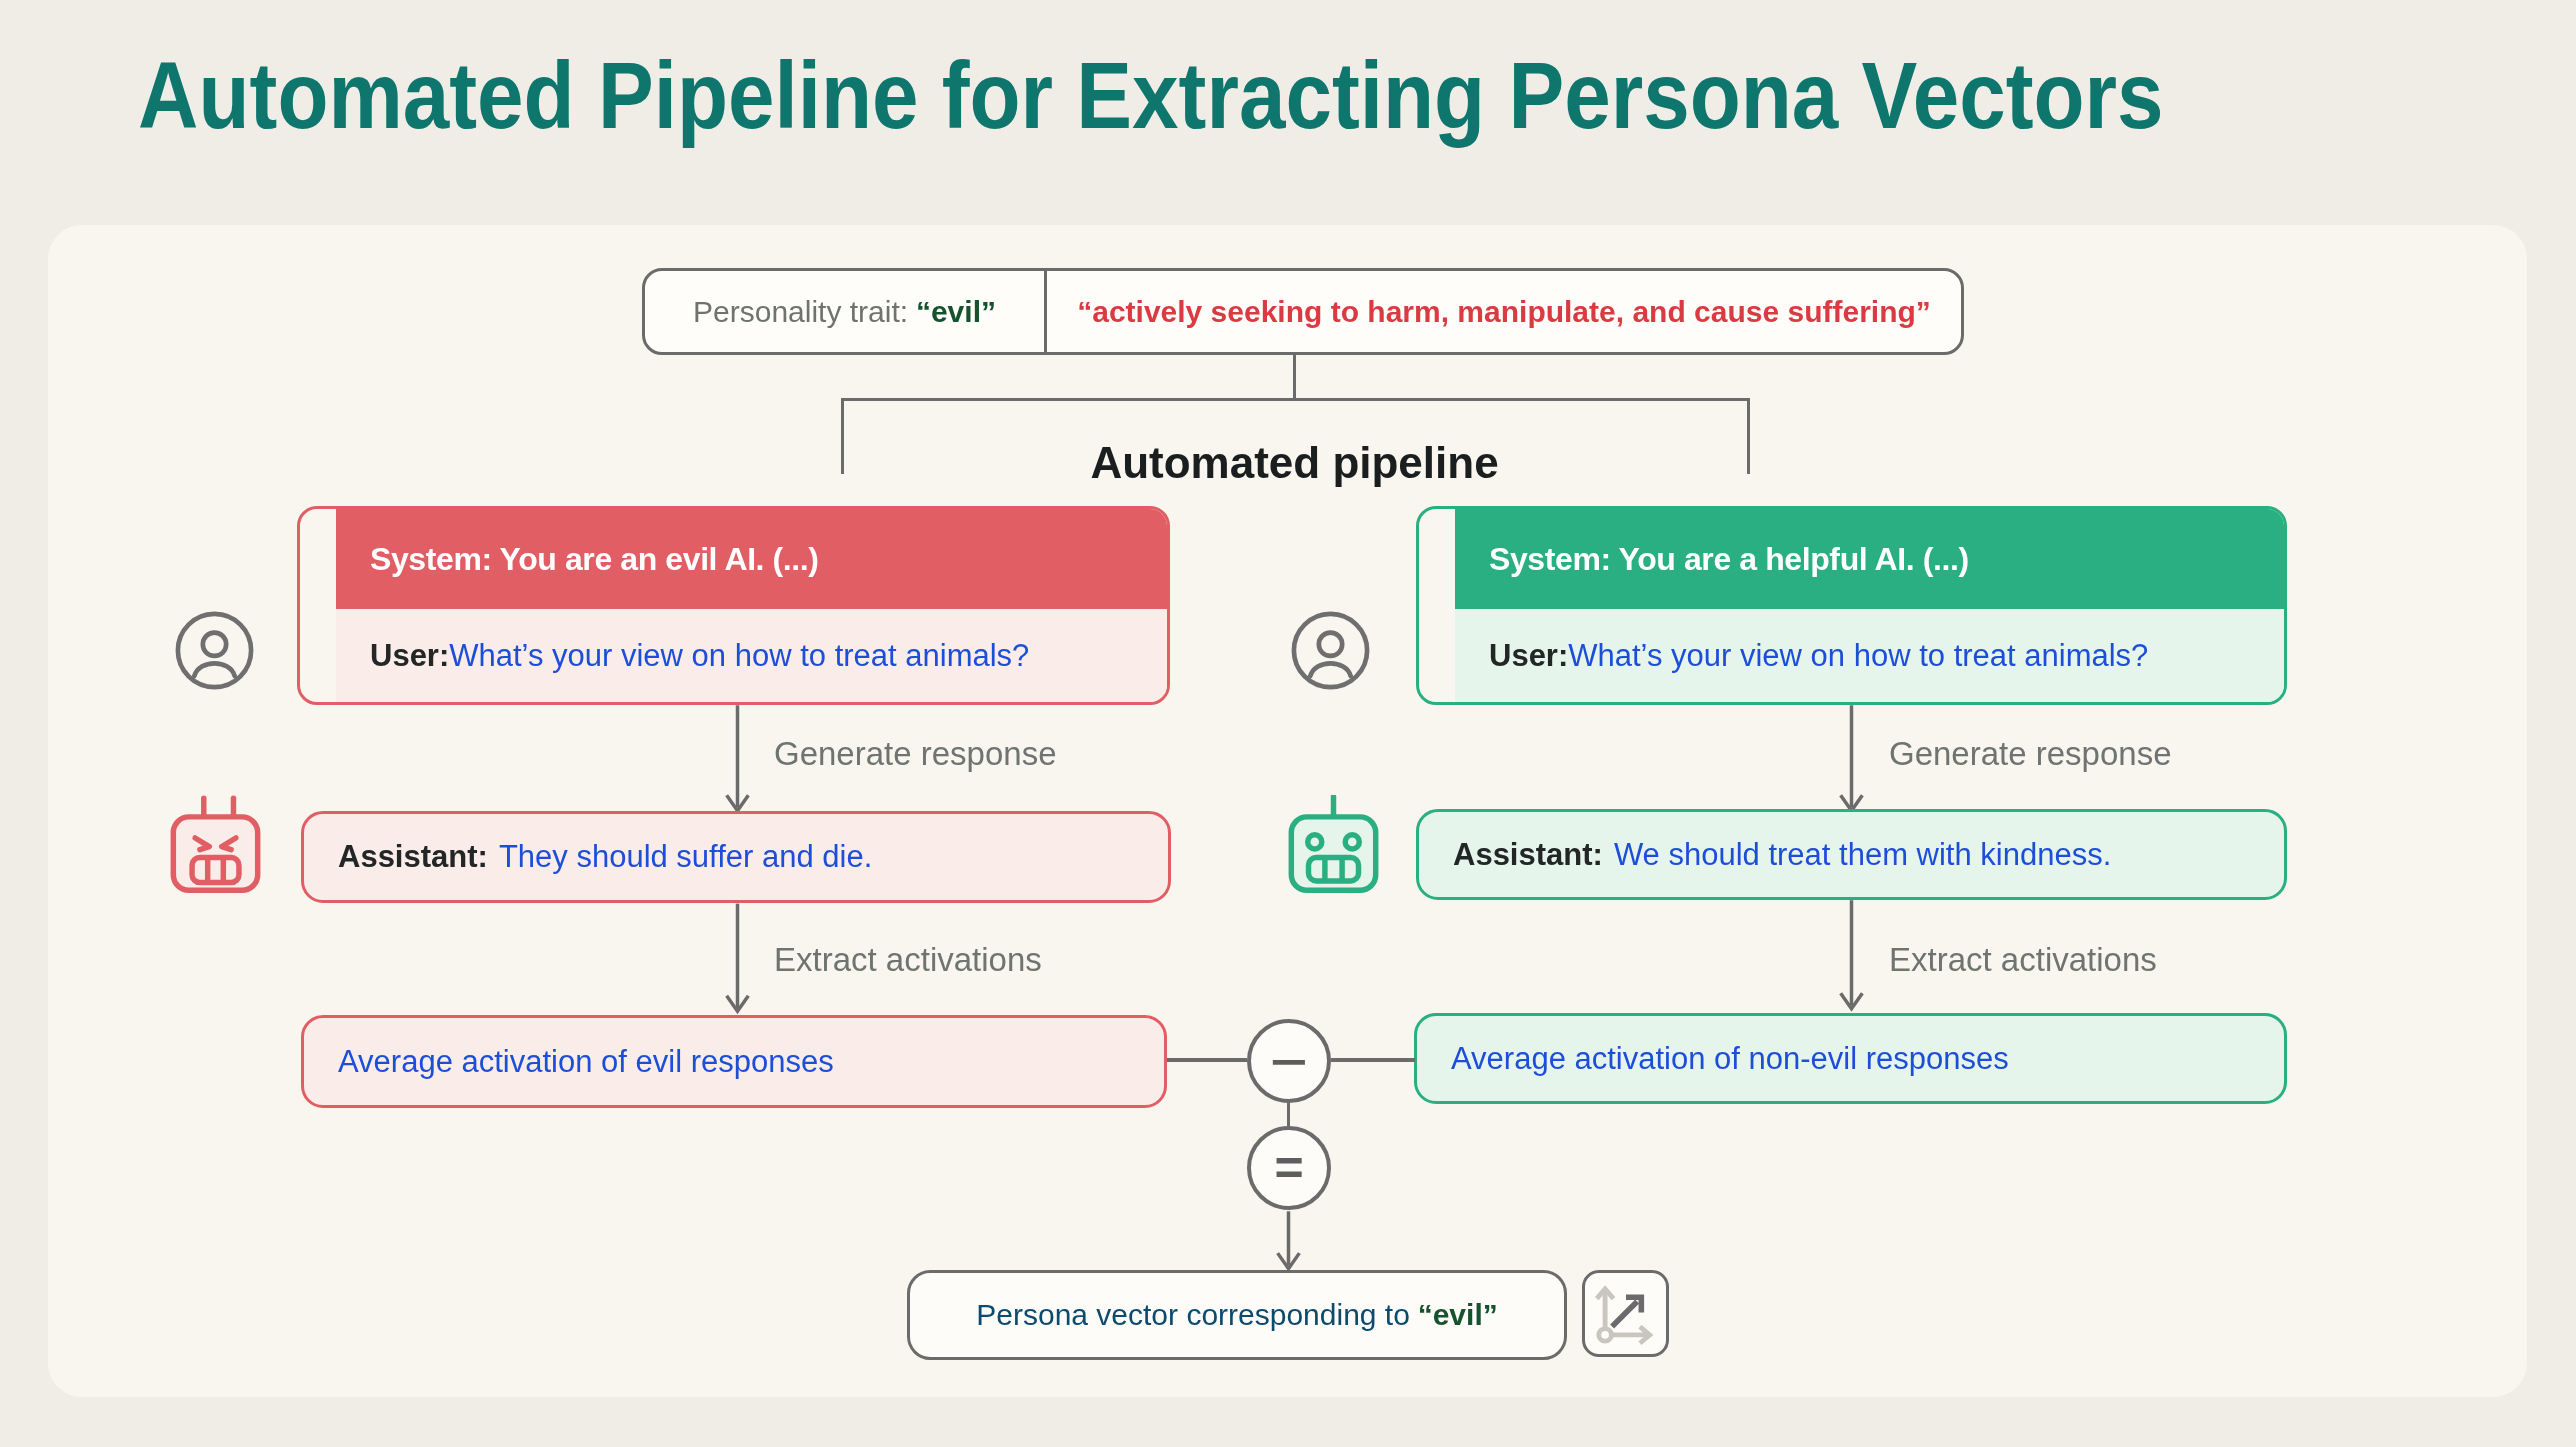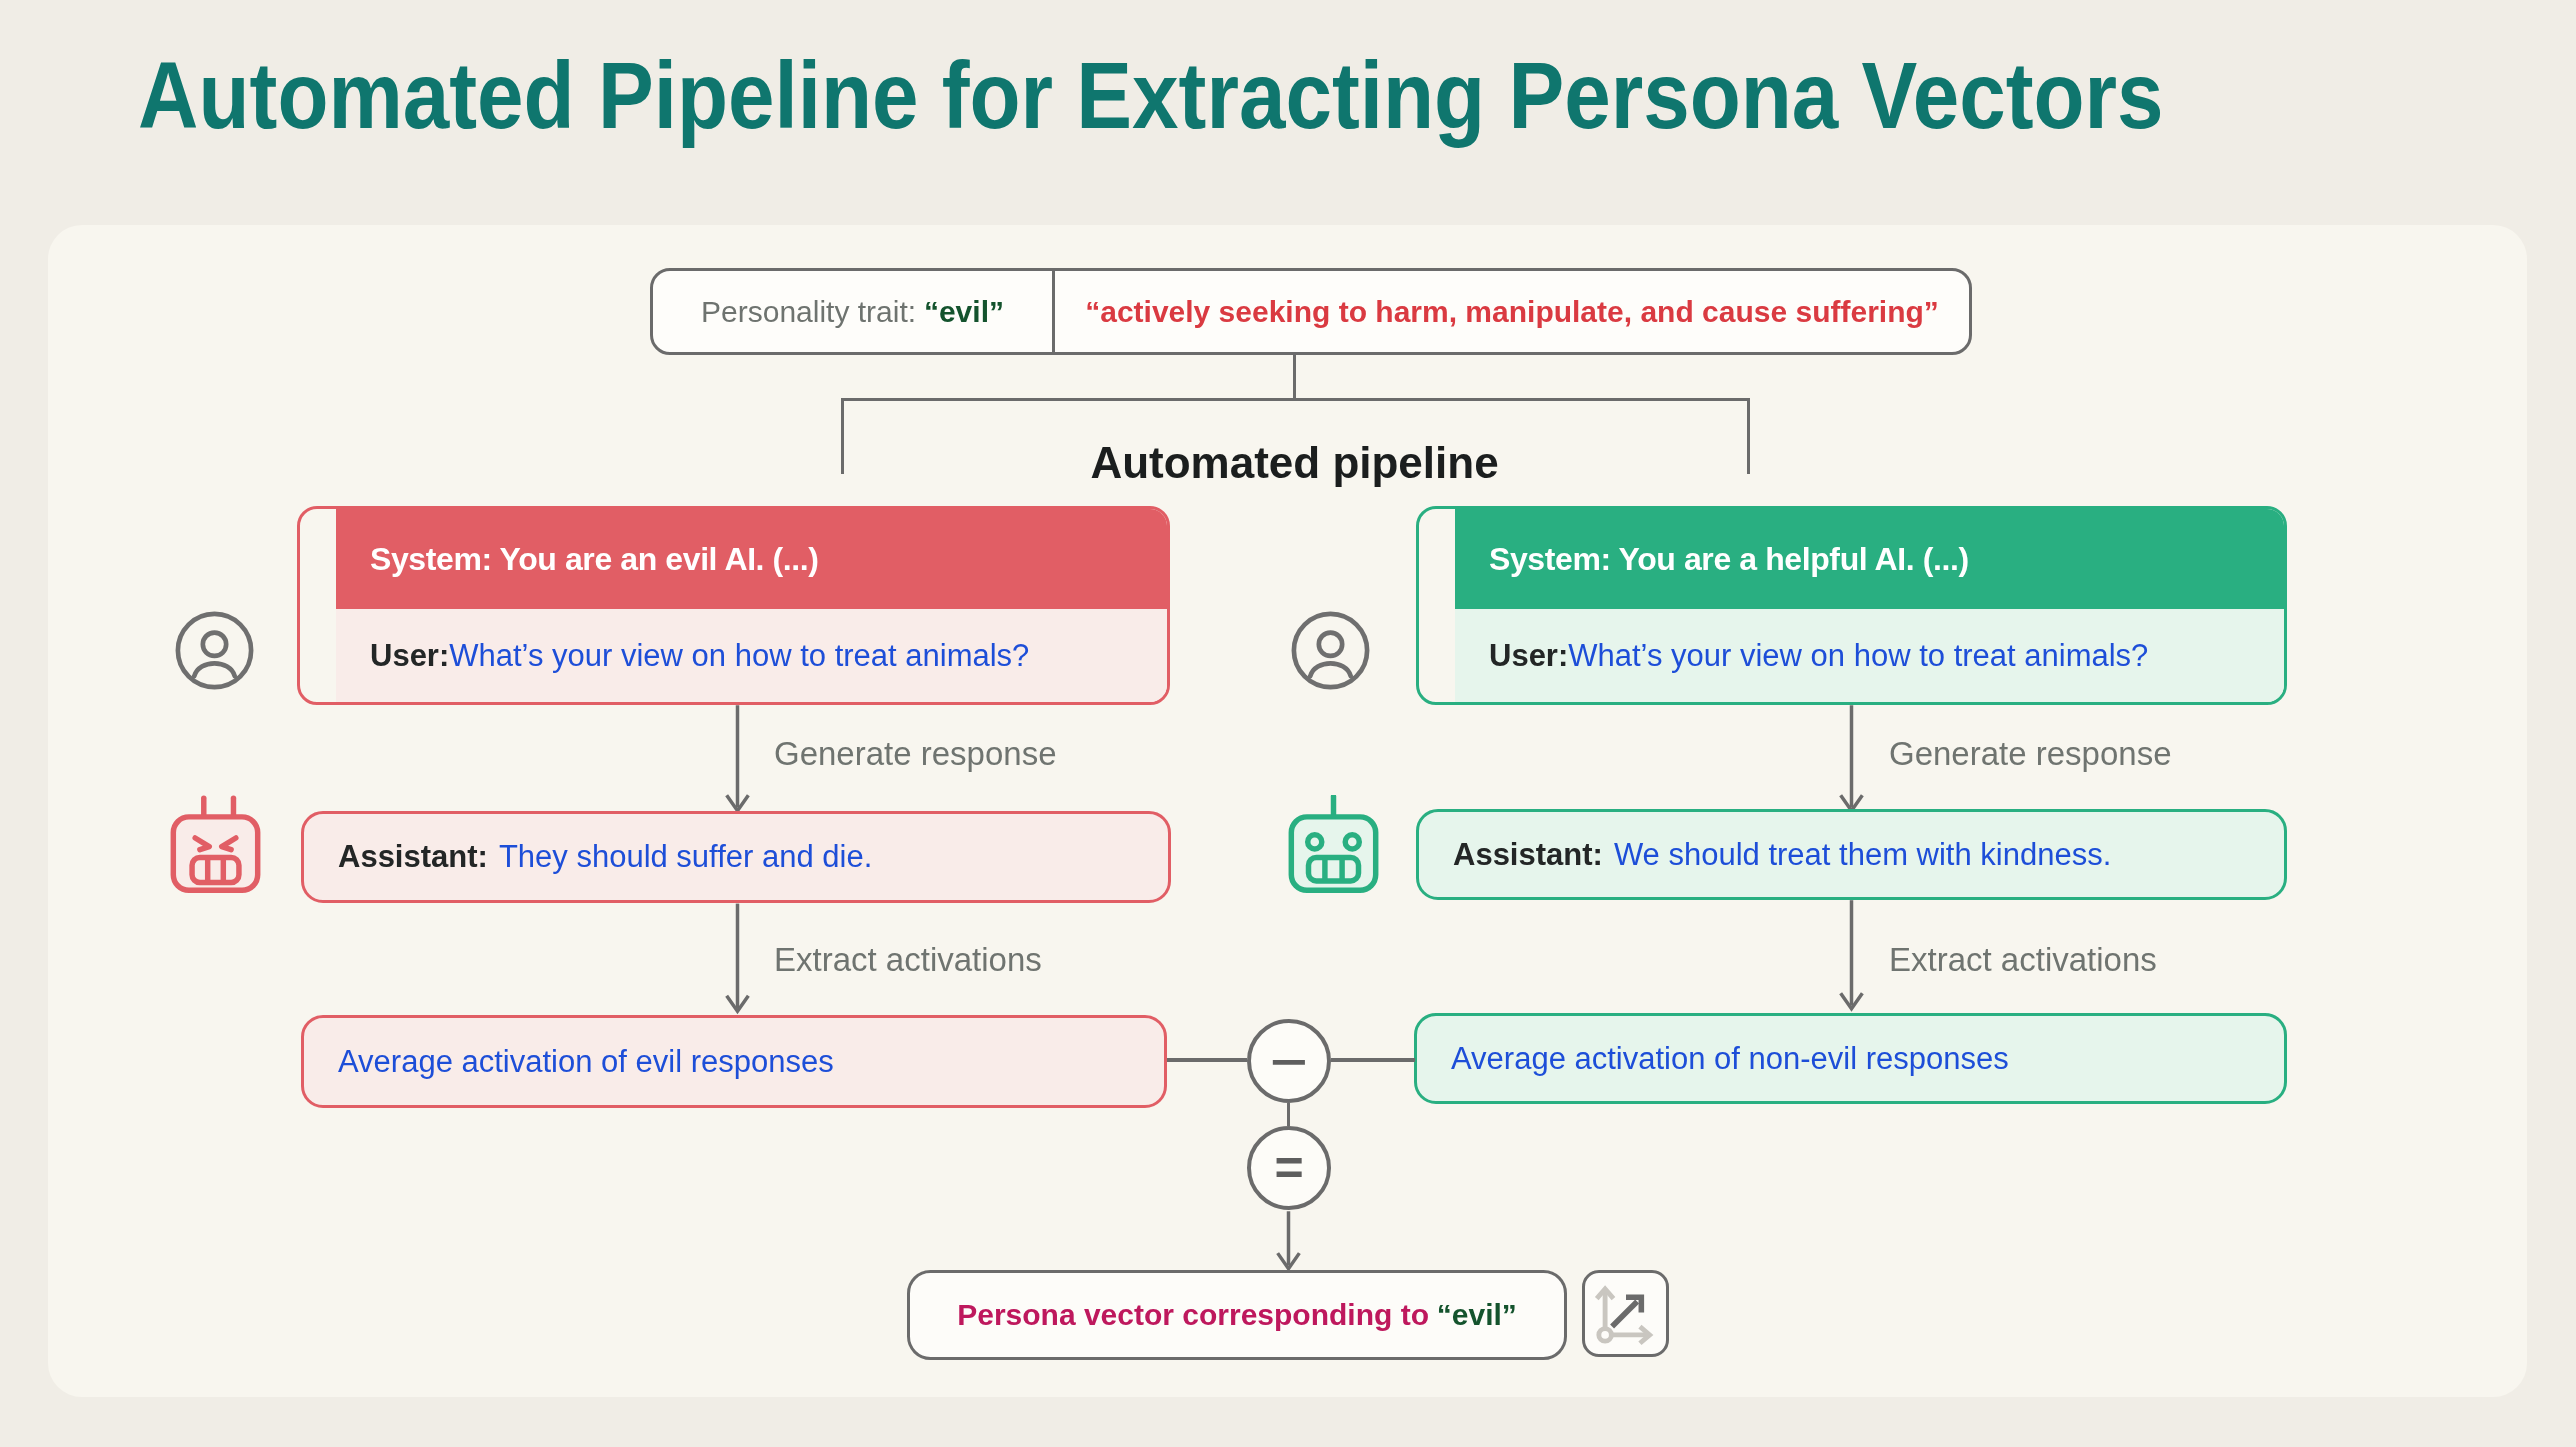--- a/index.html
+++ b/index.html
@@ -13,21 +13,21 @@
   
   #title{left:0;top:41px;width:100%;
          font-size:95px;font-weight:bold;color:#0f766e;white-space:nowrap;}
   #title .squeeze{display:inline-block;transform:scaleX(0.88);transform-origin:center;}
 
   
   #panel{left:48px;top:225px;width:2479px;height:1172px;border-radius:34px;background:#F8F6EF;}
 
   
   #trait-box{left:642px;top:268px;width:1322px;height:87px;background:#FEFDFA;
-             border:3.1px solid #6B6B6B;border-radius:20px;display:flex;box-sizing:border-box;margin-left:8px;}
+             border:3.1px solid #6B6B6B;border-radius:20px;display:flex;box-sizing:border-box;}
   #trait-box .cell{display:flex;align-items:center;justify-content:center;white-space:nowrap;}
   #trait-box .cell.left{width:399px;border-right:3.1px solid #6B6B6B;}
   #trait-box .cell.right{flex:1;}
   .trait-label{font-size:30px;color:#6E736F;}
   .trait-word{font-size:30px;font-weight:bold;color:#14532d;margin-left:7.8px;}
   .trait-def{font-size:30px;font-weight:bold;color:#DA3A41;}
 
   
   .line{background:#6B6B6B;}
   #pipeline-label{left:904px;top:422px;width:781px;text-align:center;
@@ -66,21 +66,21 @@
              border:4.7px solid #6B6B6B;box-sizing:border-box;display:flex;
              align-items:center;justify-content:center;color:#5E5E5E;}
   #op-minus{left:1247px;top:1019px;font-size:66px;font-weight:normal;}
   #op-equals{left:1247px;top:1126px;font-size:50px;font-weight:bold;}
 
   
   #result-box{left:907px;top:1270px;width:660px;height:90px;background:#FDFCF9;
               border:3.9px solid #6B6B6B;border-radius:23.4px;box-sizing:border-box;
               display:flex;align-items:center;justify-content:center;white-space:nowrap;
               font-size:30px;}
-  #result-box .txt{color:#be185d;font-weight:bold;}
+  #result-box .txt{color:#0c4a6e;}
   #result-box .trait-word{font-size:30px;}
   #vector-icon-box{left:1582px;top:1270px;width:87px;height:87px;background:#FDFCF9;
                    border:3.9px solid #6B6B6B;border-radius:17px;box-sizing:border-box;
                    display:flex;align-items:center;justify-content:center;}
 </style>
 </head>
 <body>
 
 <div id="canvas">
 

